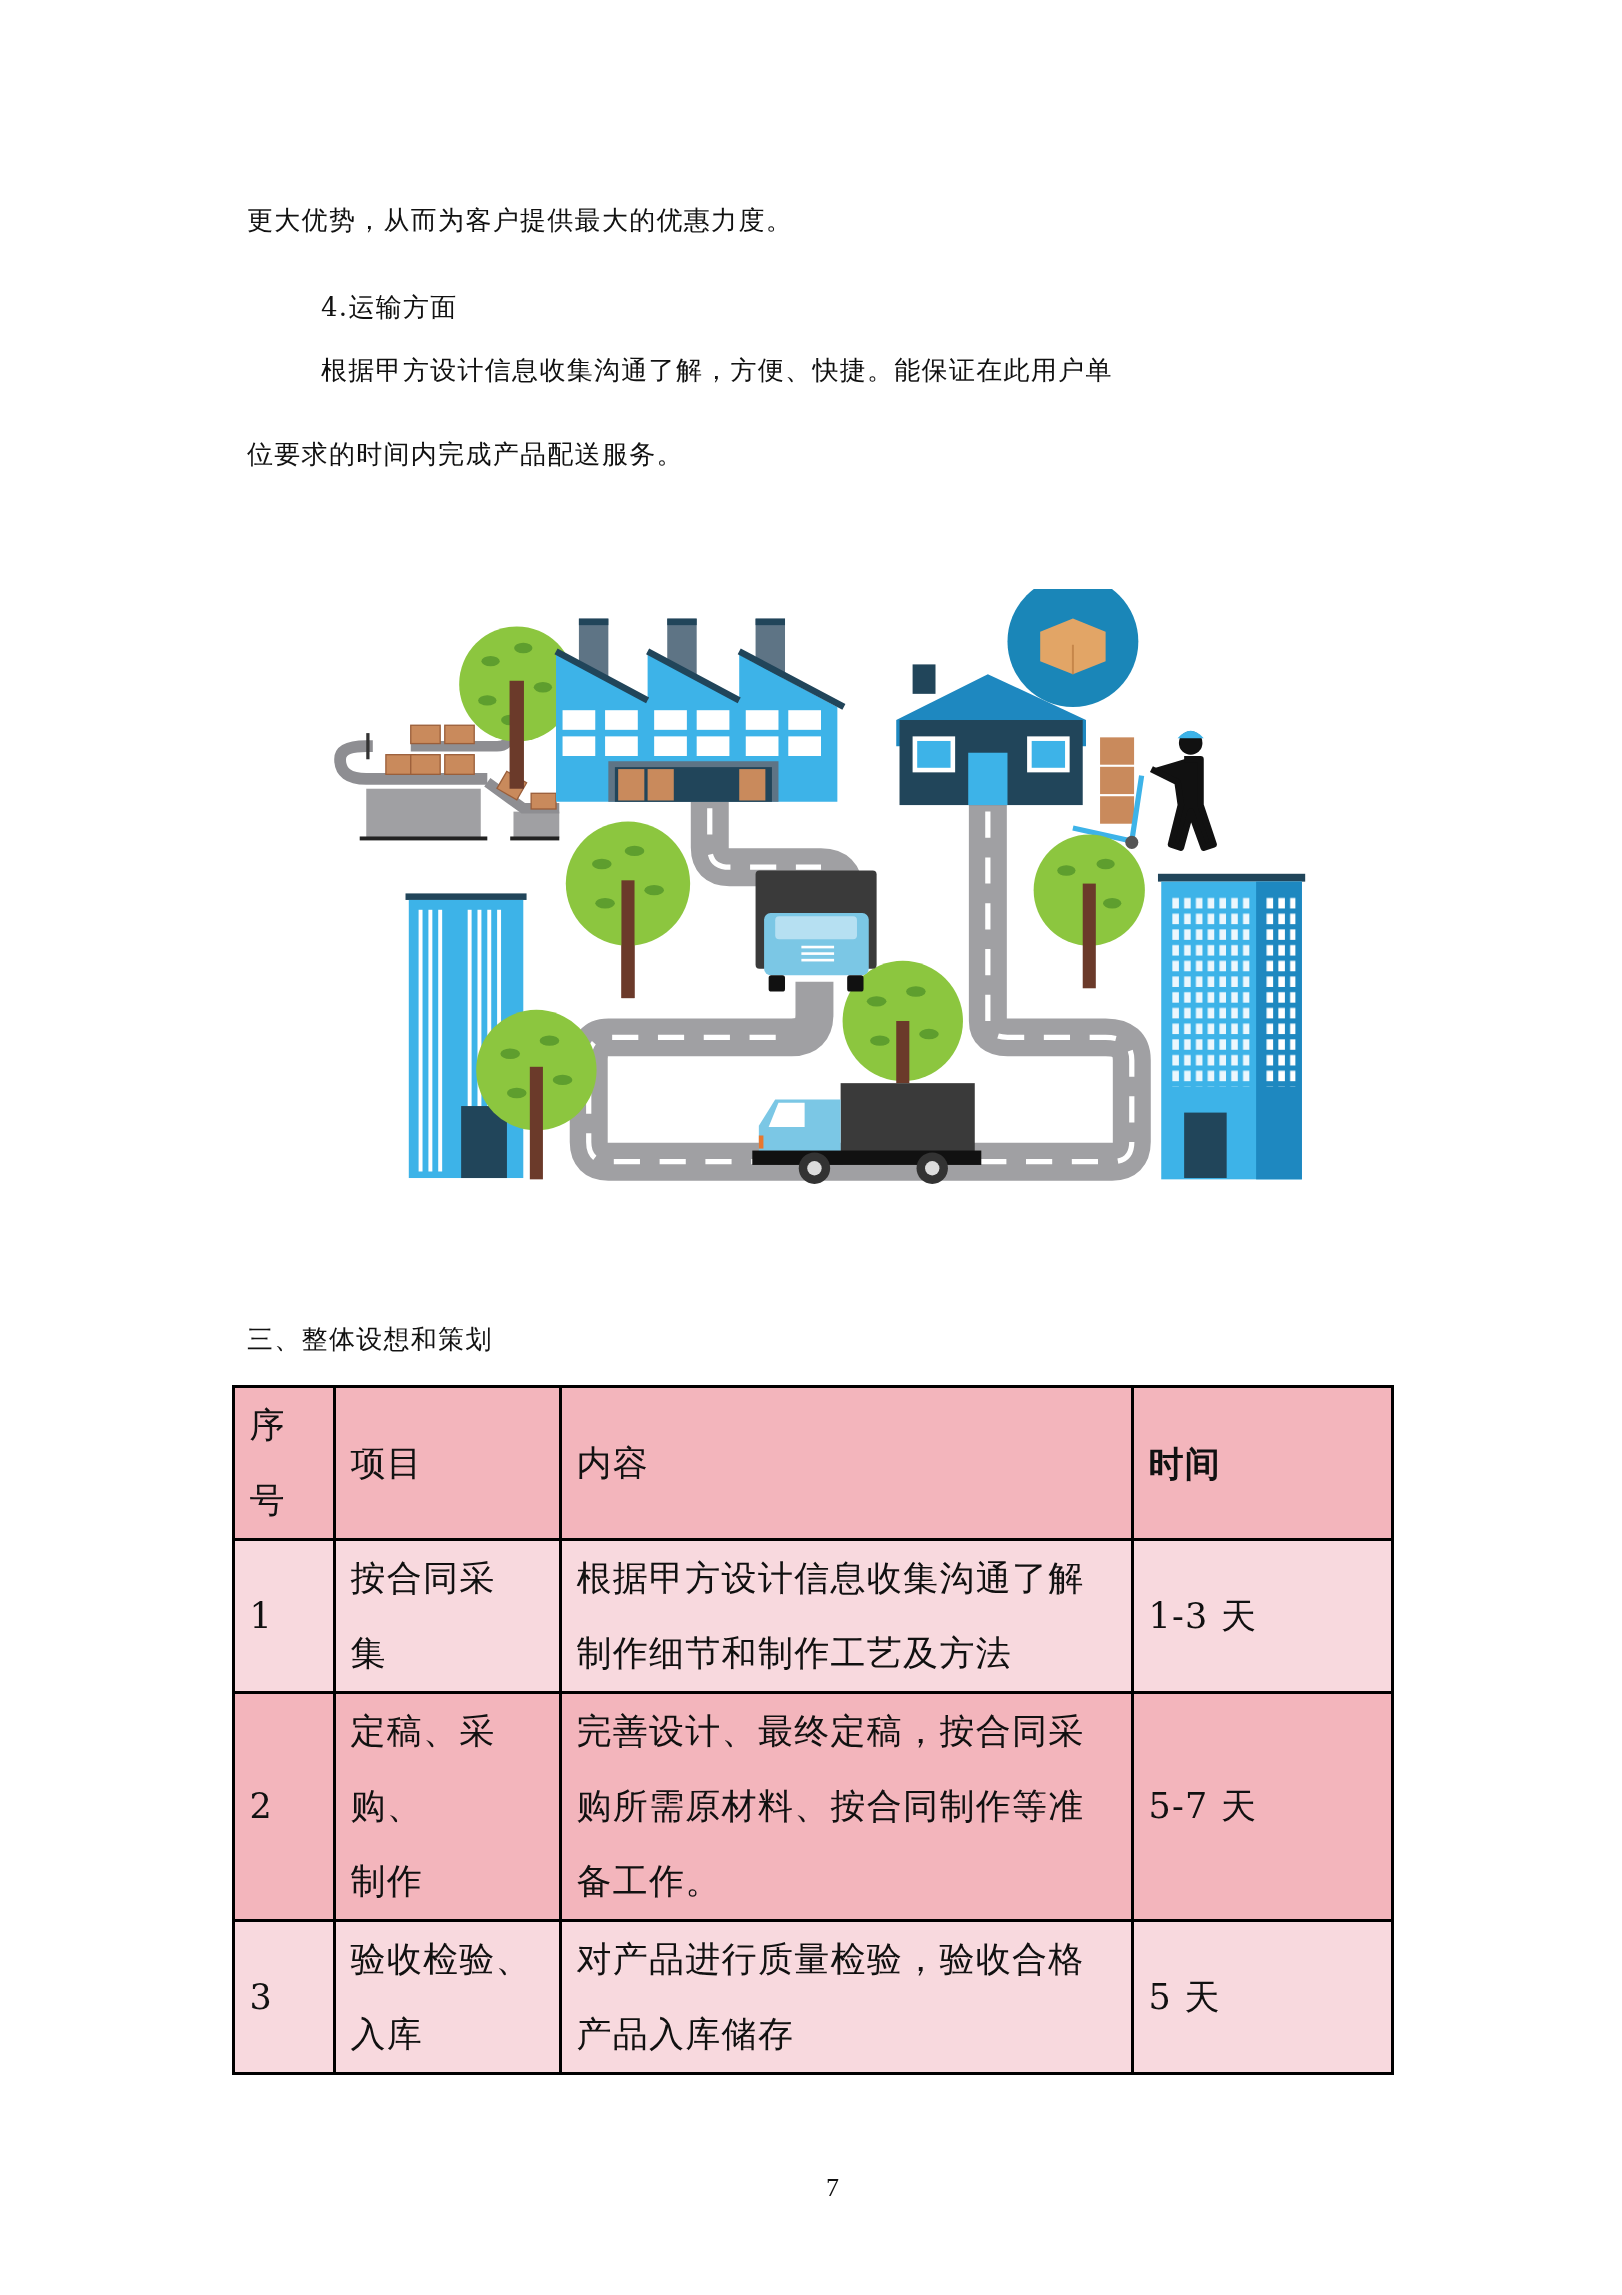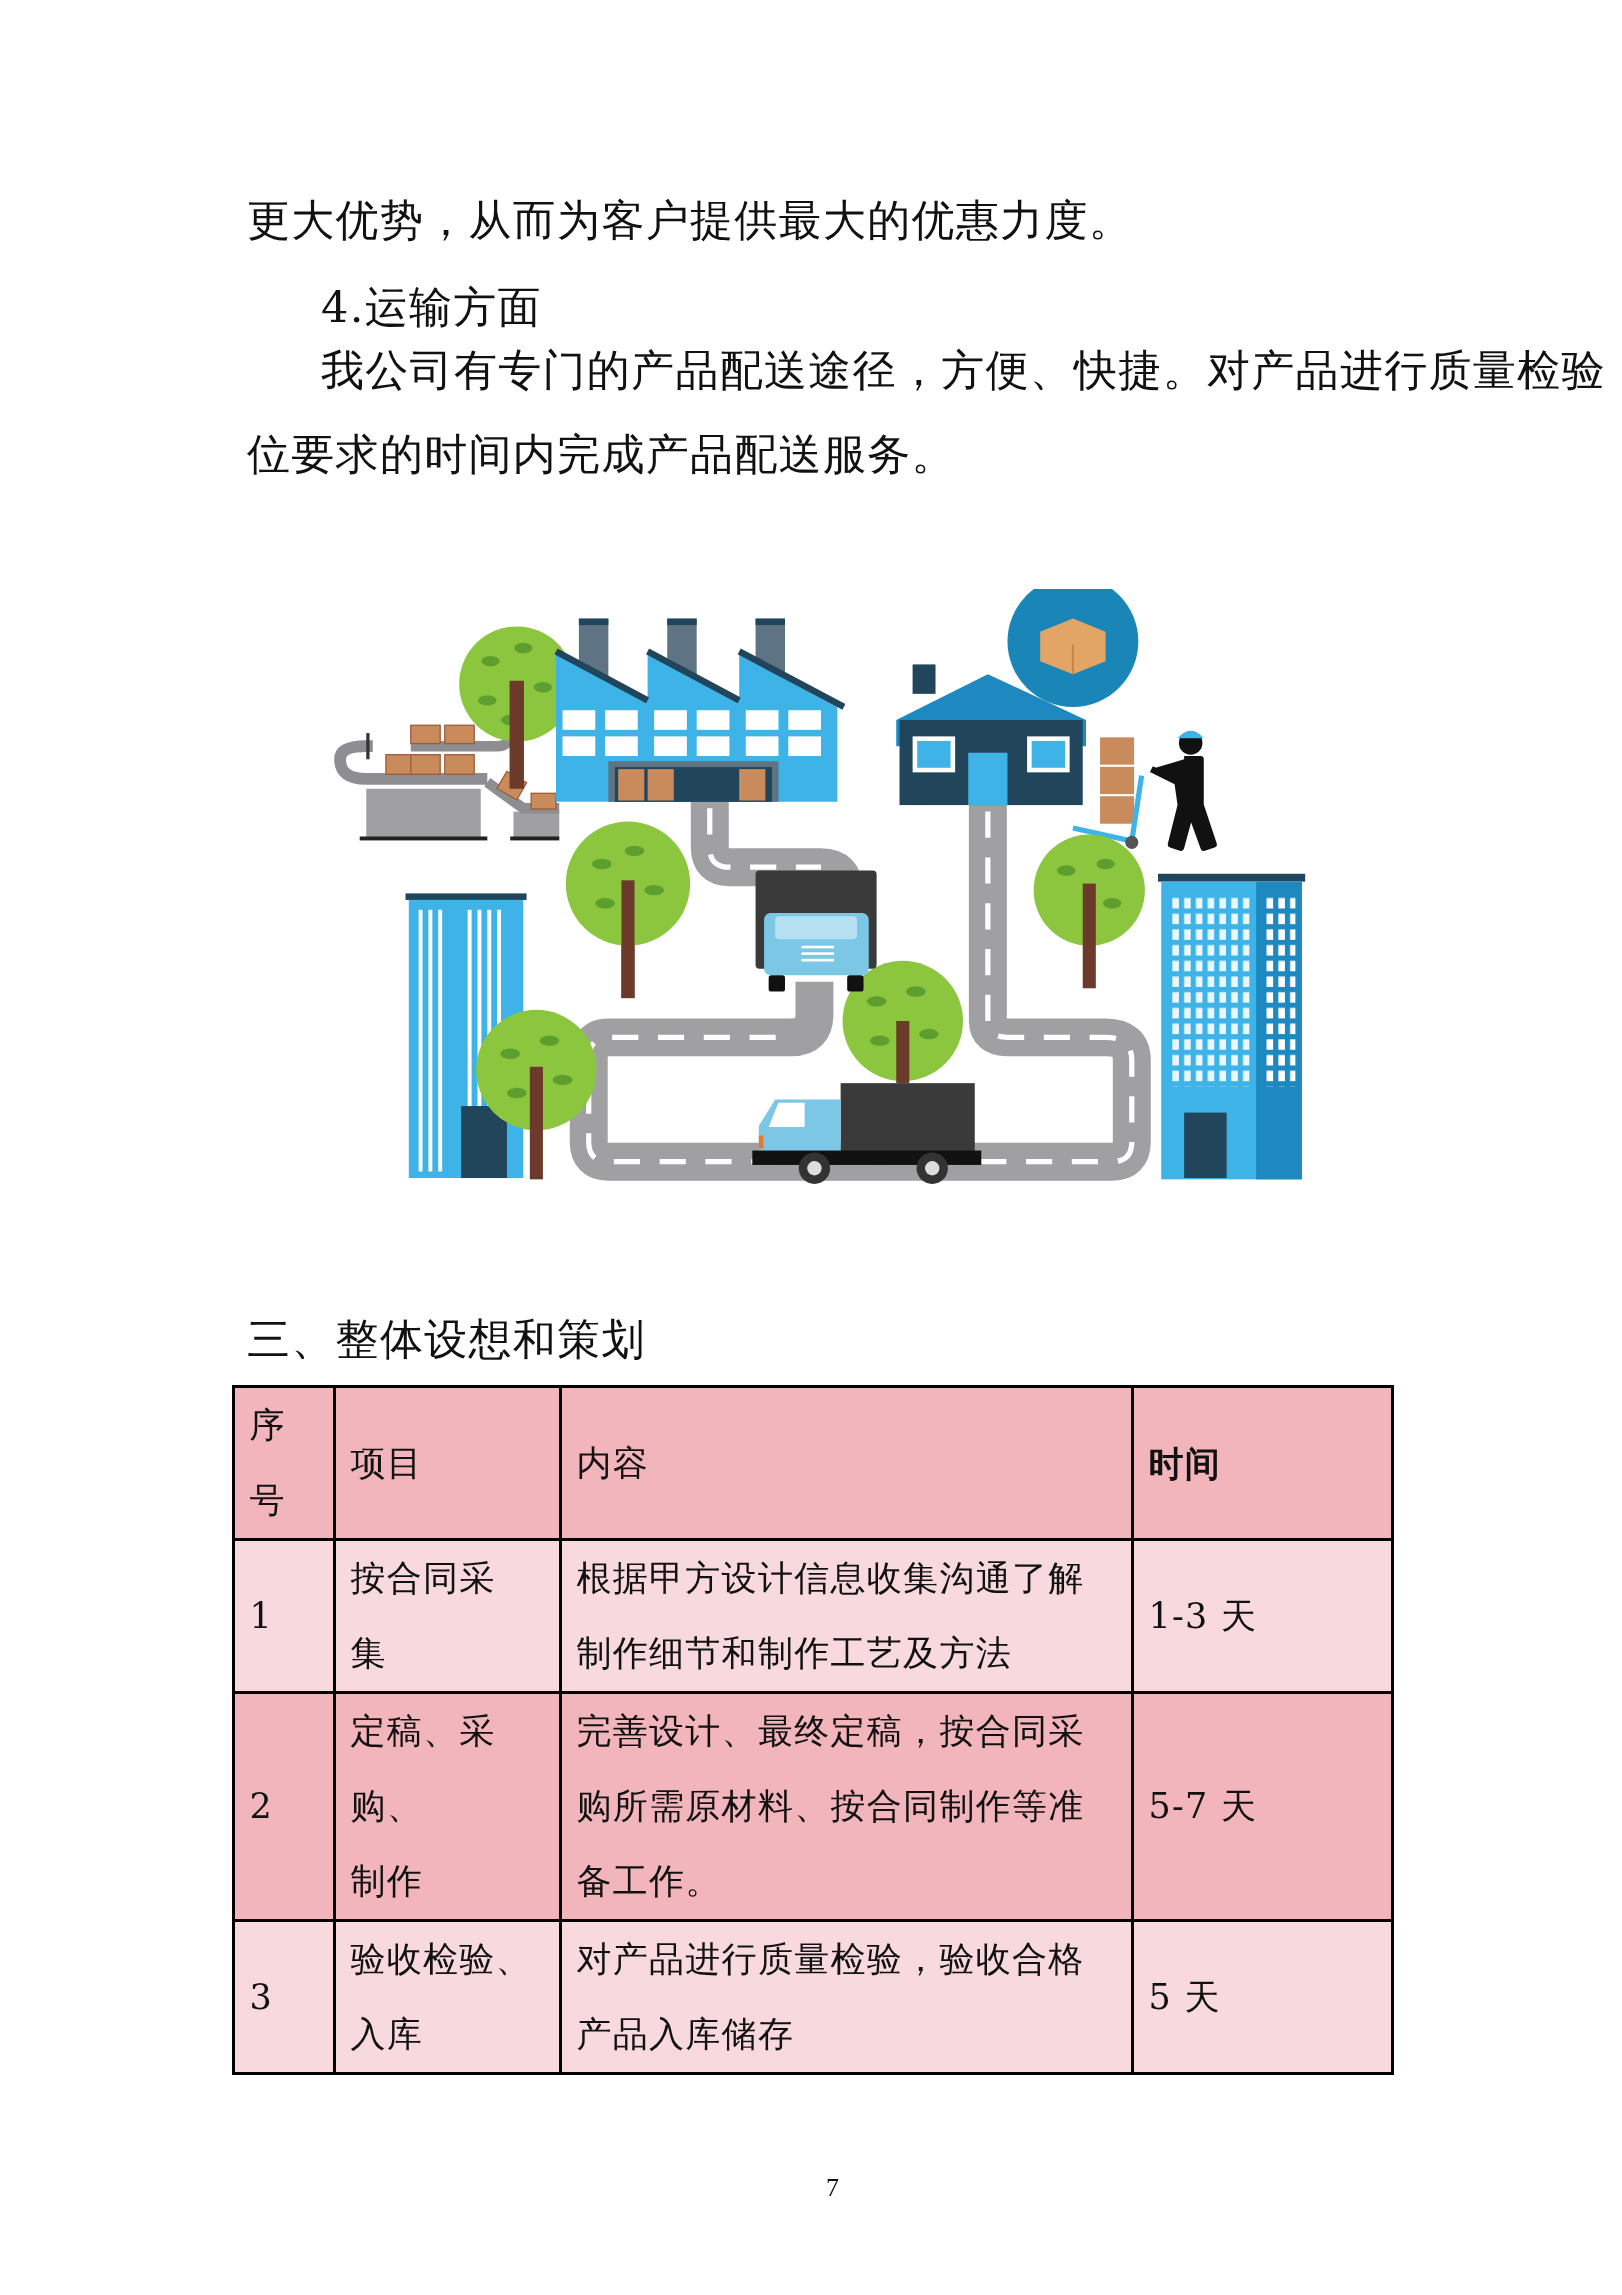--- a/index.html
+++ b/index.html
@@ -1,38 +1,38 @@
 <!DOCTYPE html>
 <html style="font-size:10.5px"><head>
 <meta charset="utf-8">
 <style>
   html, body { margin: 0; padding: 0; background: #ffffff; }
   body { width: 1622px; height: 2295px; position: relative; overflow: hidden;
          font-family: "DejaVu Serif", "Liberation Serif", serif; color: #111; }
-  .line { position: absolute; font-size: 43px; line-height: 39px; white-space: nowrap; letter-spacing: 1.3px; }
+  .line { position: absolute; font-size: 26px; line-height: 39px; white-space: nowrap; letter-spacing: 1.3px; }
   #illustration { position: absolute; left: 327px; top: 589px; width: 988px; height: 599px; }
   .doc-table { position: absolute; left: 232px; top: 1385px; border-collapse: collapse; }
   .doc-table td { border: 3.3px solid #000; font-size: 35px; line-height: 75px; vertical-align: middle;
                   padding: 0 14.4px; box-sizing: border-box; letter-spacing: 1.3px; }
   .doc-table tr.dark td { background: #F3B5BC; }
   .doc-table tr.light td { background: #F8D9DE; }
   .c1 { width: 101px; } .c2 { width: 226px; } .c3 { width: 572px; } .c4 { width: 260px; font-weight: bold; }
   .hdr td { height: 149px; }
   .r1 td { height: 150px; }
   .r2 td { height: 224px; }
   .r3 td { height: 150px; }
   .cell-text { display: block; white-space: pre-wrap; }
   .page-num { position: absolute; left: 826px; top: 2173px; font-size: 26px; font-family: "Liberation Serif", serif; }
 </style>
 </head>
 <body>
 
 <div class="line" style="left:247px; top:201px;">更大优势，从而为客户提供最大的优惠力度。</div>
 <div class="line" style="left:321px; top:276px;margin-top:12px;">4.运输方面</div>
-<div class="line" style="left:321px; top:351px;">我公司有专门的产品配送途径，方便、快捷。对产品进行质量检验</div>
+<div class="line" style="left:321px; top:351px;">根据甲方设计信息收集沟通了解，方便、快捷。能保证在此用户单</div>
 <div class="line" style="left:247px; top:435px;">位要求的时间内完成产品配送服务。</div>
 
 <svg id="illustration" viewBox="500 900 1510 915" xmlns="http://www.w3.org/2000/svg">
 
   <g fill="none" stroke="#A0A0A3" stroke-width="58" stroke-linejoin="round" stroke-linecap="butt">
     <path d="M1085 1225 L1085 1295 Q1085 1325 1115 1325 L1255 1325 Q1290 1325 1290 1360 L1290 1400"></path>
     <path d="M1510 1225 L1510 1560 Q1510 1585 1540 1585 L1690 1585 Q1730 1585 1730 1620 L1730 1745 Q1730 1775 1700 1775 L930 1775 Q900 1775 900 1745 L900 1620 Q900 1585 930 1585 L1210 1585 Q1245 1585 1245 1550 L1245 1500"></path>
   </g>
   <g fill="none" stroke="#ffffff" stroke-width="8" stroke-dasharray="40 30">
     <path d="M1085 1235 L1085 1295 Q1085 1325 1115 1325 L1255 1325"></path>

